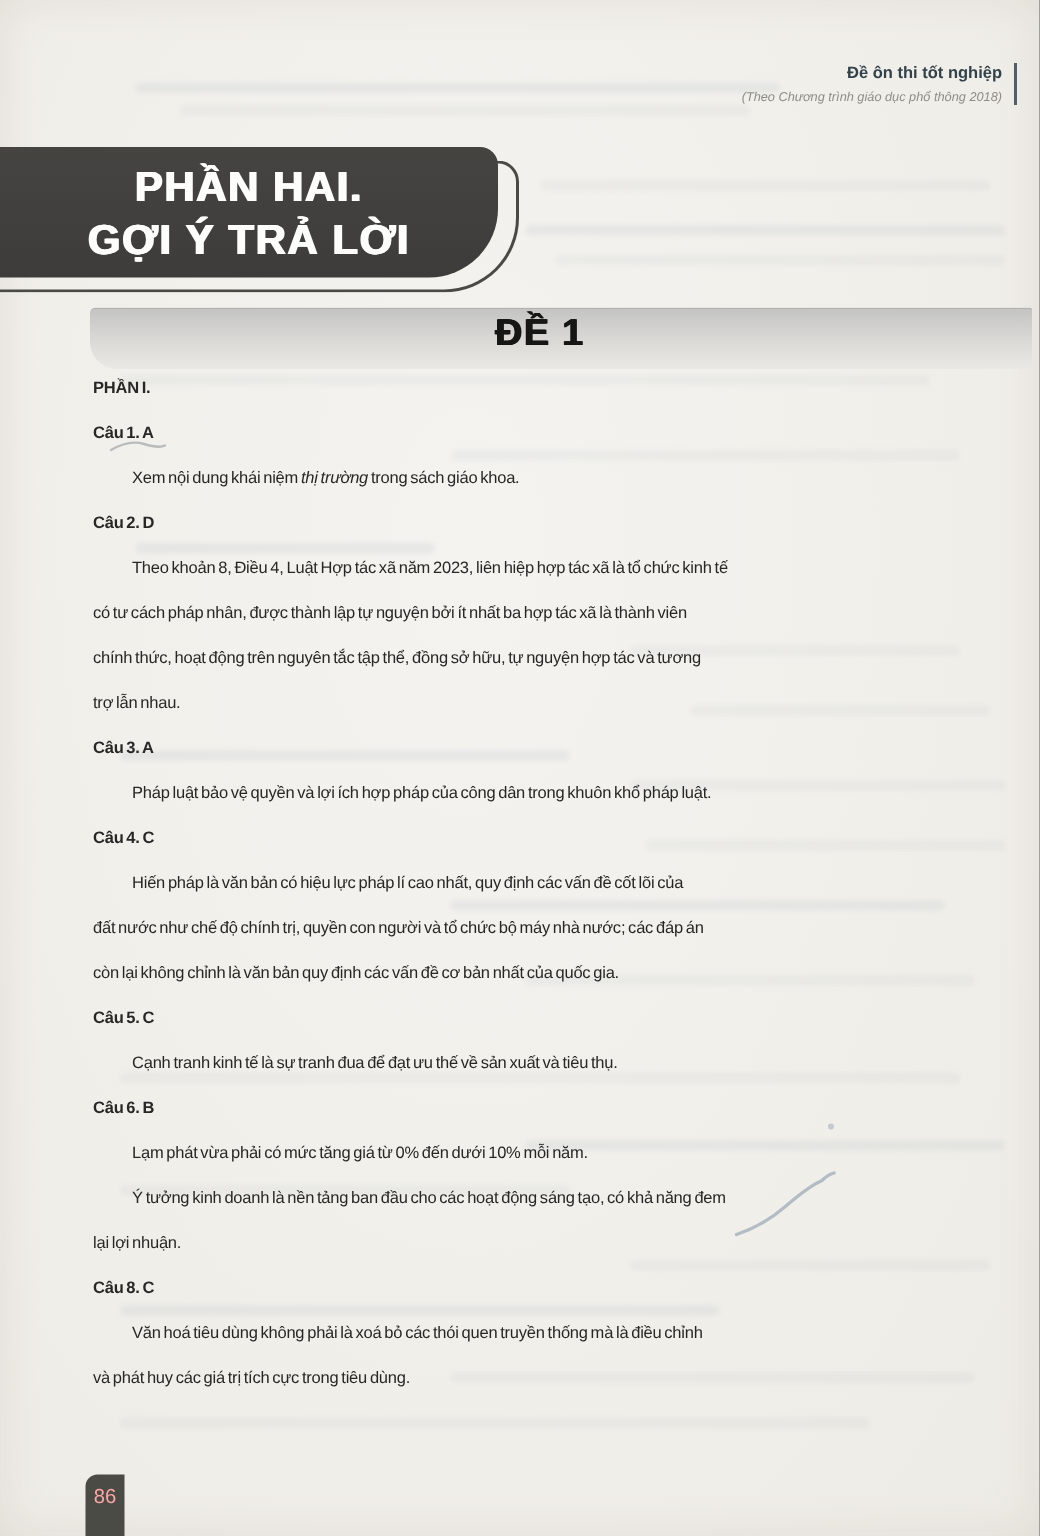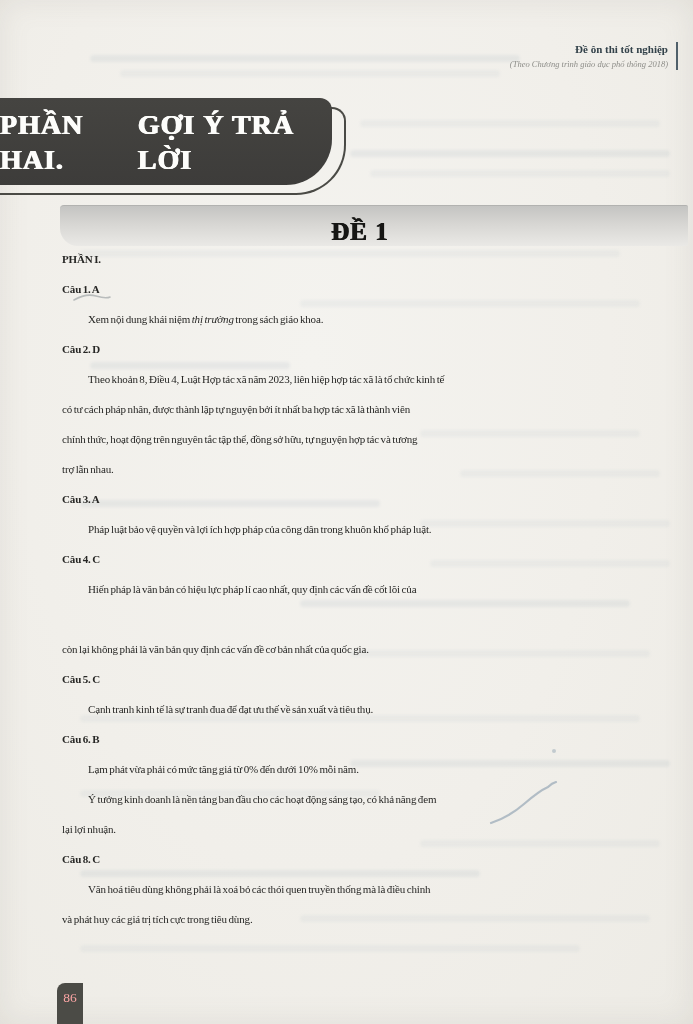--- a/index.html
+++ b/index.html
@@ -3,21 +3,21 @@
 <meta charset="utf-8">
 <style>
   html,body{margin:0;padding:0;background:#888;}
   .page{
     position:relative;
     width:693px;height:1024px;
     margin:0 auto;
     background:
       radial-gradient(ellipse at 45% 35%, #f4f3ef 0%, #f1efea 55%, #edebe5 100%);
     overflow:hidden;
-    font-family:Liberation Serif, serif;
+    font-family:Liberation Sans, sans-serif;
     color:#262624;
     box-shadow:inset 0 0 30px rgba(120,115,105,.12);
   }
 
   
   .ghost-layer{position:absolute;inset:0;pointer-events:none;}
   .ghost-layer div{
     position:absolute;height:7px;border-radius:4px;
     background:rgba(108,138,152,.11);
     filter:blur(1.6px);
@@ -38,35 +38,35 @@
   .banner-outline{
     position:absolute;left:0;top:107px;width:344px;height:84px;
     border:2px solid #4a4a45;border-left:none;
     border-radius:0 14px 50px 0;
     background:transparent;
   }
   .banner{
     position:absolute;left:0;top:98px;width:332px;height:87px;
     background:linear-gradient(180deg,#454441 0%,#3d3c3a 100%);
     border-radius:0 12px 46px 0;
-    display:flex;flex-direction:row;align-items:center;justify-content:center;
+    display:flex;flex-direction:column;align-items:center;justify-content:center;
     color:#fdfdfb;
   }
   .banner div{
     font-size:28px;font-weight:bold;letter-spacing:1px;line-height:35px;
     text-shadow:.6px 0 0 currentColor,-.6px 0 0 currentColor;
   }
 
   
   .exam-bar{
     position:absolute;left:60px;right:5px;top:205px;height:40px;
     background:linear-gradient(180deg,#c4c4c2 0%,#d7d6d3 45%,#eae9e6 100%);
     border-top:1px solid #b2b2b0;
     border-radius:4px 2px 2px 18px;
-    display:flex;align-items:flex-end;justify-content:center;
+    display:flex;align-items:flex-start;justify-content:center;
   }
   .exam-bar span{
     font-size:25px;font-weight:bold;color:#161614;
     letter-spacing:1px;margin-right:28px;margin-top:2px;
     text-shadow:.5px 0 0 currentColor,-.5px 0 0 currentColor;
   }
 
   
   .content{
     position:absolute;left:62px;top:244px;width:600px;
@@ -141,21 +141,21 @@
   <div class="content">
     <div class="section-heading">PHẦN I.</div>
     <div id="questions">
         <div class="q-label">Câu 1. A</div>
         <div class="q-text"><span>Xem nội dung khái niệm </span><em>thị trường</em><span> trong sách giáo khoa.</span></div>
         <div class="q-label">Câu 2. D</div>
         <div class="q-text"><span>Theo khoản 8, Điều 4, Luật Hợp tác xã năm 2023, liên hiệp hợp tác xã là tổ chức kinh tế</span><br><span>có tư cách pháp nhân, được thành lập tự nguyện bởi ít nhất ba hợp tác xã là thành viên</span><br><span>chính thức, hoạt động trên nguyên tắc tập thể, đồng sở hữu, tự nguyện hợp tác và tương</span><br><span>trợ lẫn nhau.</span></div>
         <div class="q-label">Câu 3. A</div>
         <div class="q-text"><span>Pháp luật bảo vệ quyền và lợi ích hợp pháp của công dân trong khuôn khổ pháp luật.</span></div>
         <div class="q-label">Câu 4. C</div>
-        <div class="q-text"><span>Hiến pháp là văn bản có hiệu lực pháp lí cao nhất, quy định các vấn đề cốt lõi của</span><br><br><span>còn lại không phải là văn bản quy định các vấn đề cơ bản nhất của quốc gia.</span></div>
+        <div class="q-text"><span>Hiến pháp là văn bản có hiệu lực pháp lí cao nhất, quy định các vấn đề cốt lõi của</span><br><span>đất nước như chế độ chính trị, quyền con người và tổ chức bộ máy nhà nước; các đáp án</span><br><span>còn lại không chỉnh là văn bản quy định các vấn đề cơ bản nhất của quốc gia.</span></div>
         <div class="q-label">Câu 5. C</div>
         <div class="q-text"><span>Cạnh tranh kinh tế là sự tranh đua để đạt ưu thế về sản xuất và tiêu thụ.</span></div>
         <div class="q-label">Câu 6. B</div>
         <div class="q-text"><span>Lạm phát vừa phải có mức tăng giá từ 0% đến dưới 10% mỗi năm.</span></div>
         <div class="q-text"><span>Ý tưởng kinh doanh là nền tảng ban đầu cho các hoạt động sáng tạo, có khả năng đem</span><br><span>lại lợi nhuận.</span></div>
         <div class="q-label">Câu 8. C</div>
         <div class="q-text"><span>Văn hoá tiêu dùng không phải là xoá bỏ các thói quen truyền thống mà là điều chỉnh</span><br><span>và phát huy các giá trị tích cực trong tiêu dùng.</span></div>
       </div>
   </div>
 

